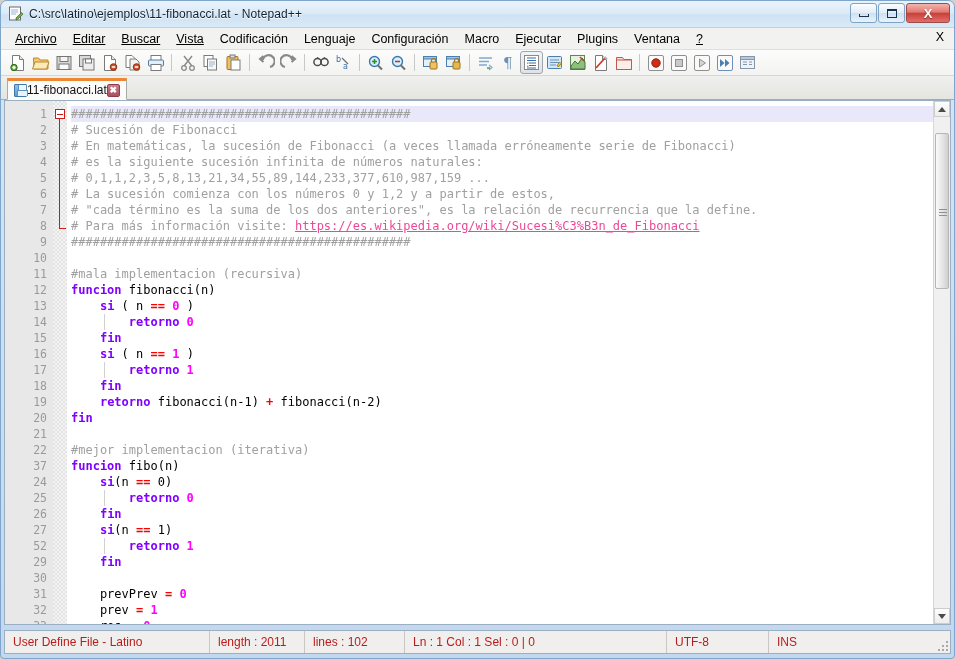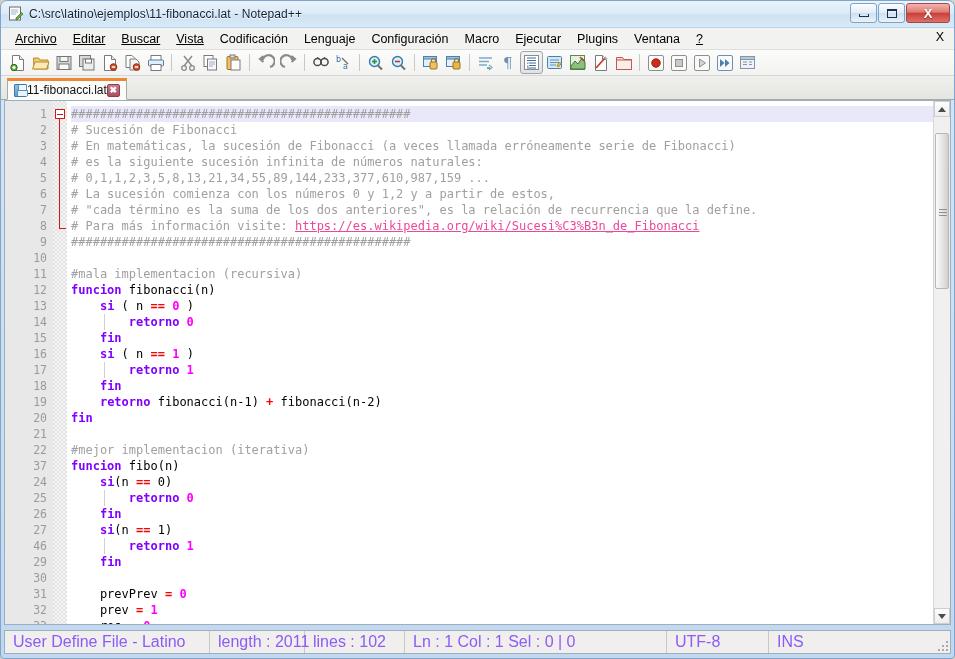--- a/index.html
+++ b/index.html
@@ -245,21 +245,21 @@
   }
   .sb-grip i { display:block; height:1px; background:#8f8f8f; margin:2px 0; }
 
   
   #statusbar {
     position: absolute; left: 3px; right: 3px; bottom: 4px;
     height: 24px;
     background: #f1efed;
     border: 1px solid #9aafc2;
     display: flex; align-items: center;
-    font-size: 16px; color: #8b5cf6;
+    font-size: 12px; color: #b91c1c;
   }
   .sb-cell {
     height: 100%; display: flex; align-items: center;
     padding: 0 8px;
     border-right: 1px solid #c9c6c3;
     white-space: nowrap;
   }
   .sb-cell.last { border-right: none; }
   .sb-grip-corner {
     position: absolute; right: 2px; bottom: 2px; width: 12px; height: 12px;
@@ -577,21 +577,21 @@
           <div>18</div>
           <div>19</div>
           <div>20</div>
           <div>21</div>
           <div>22</div>
           <div>37</div>
           <div>24</div>
           <div>25</div>
           <div>26</div>
           <div>27</div>
-          <div>46</div>
+          <div>52</div>
           <div>29</div>
           <div>30</div>
           <div>31</div>
           <div>32</div>
           <div>33</div>
         </div>
       <div id="foldmargin">
         <div class="fold-box"></div>
         <div class="fold-line"></div>
       </div>

